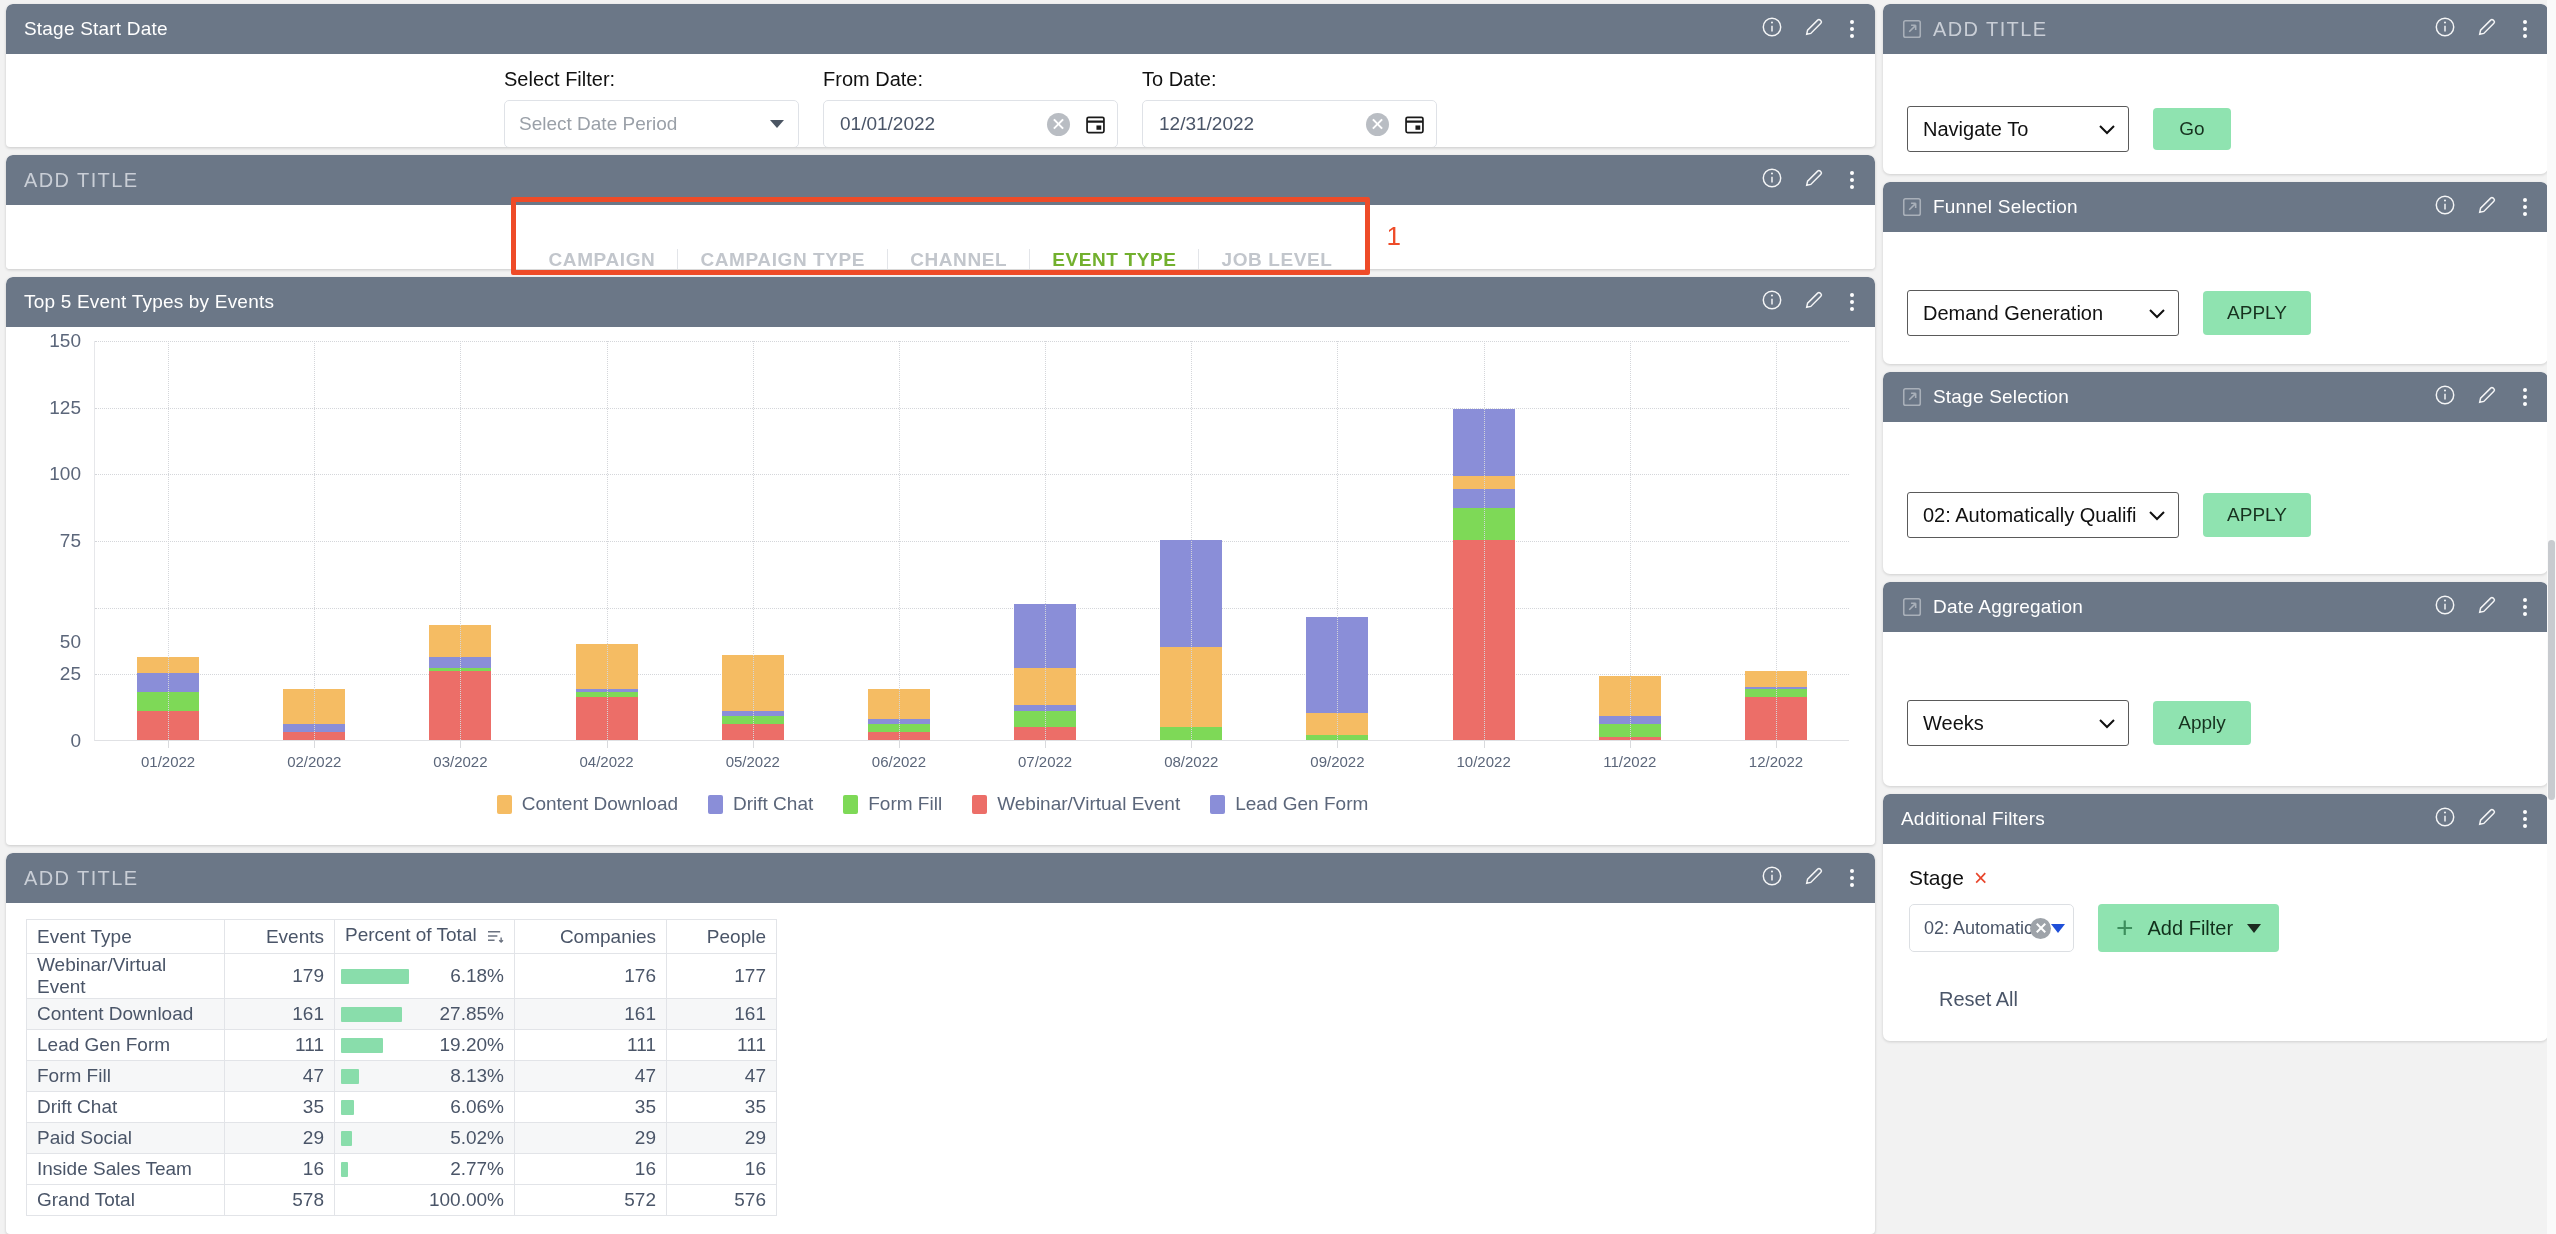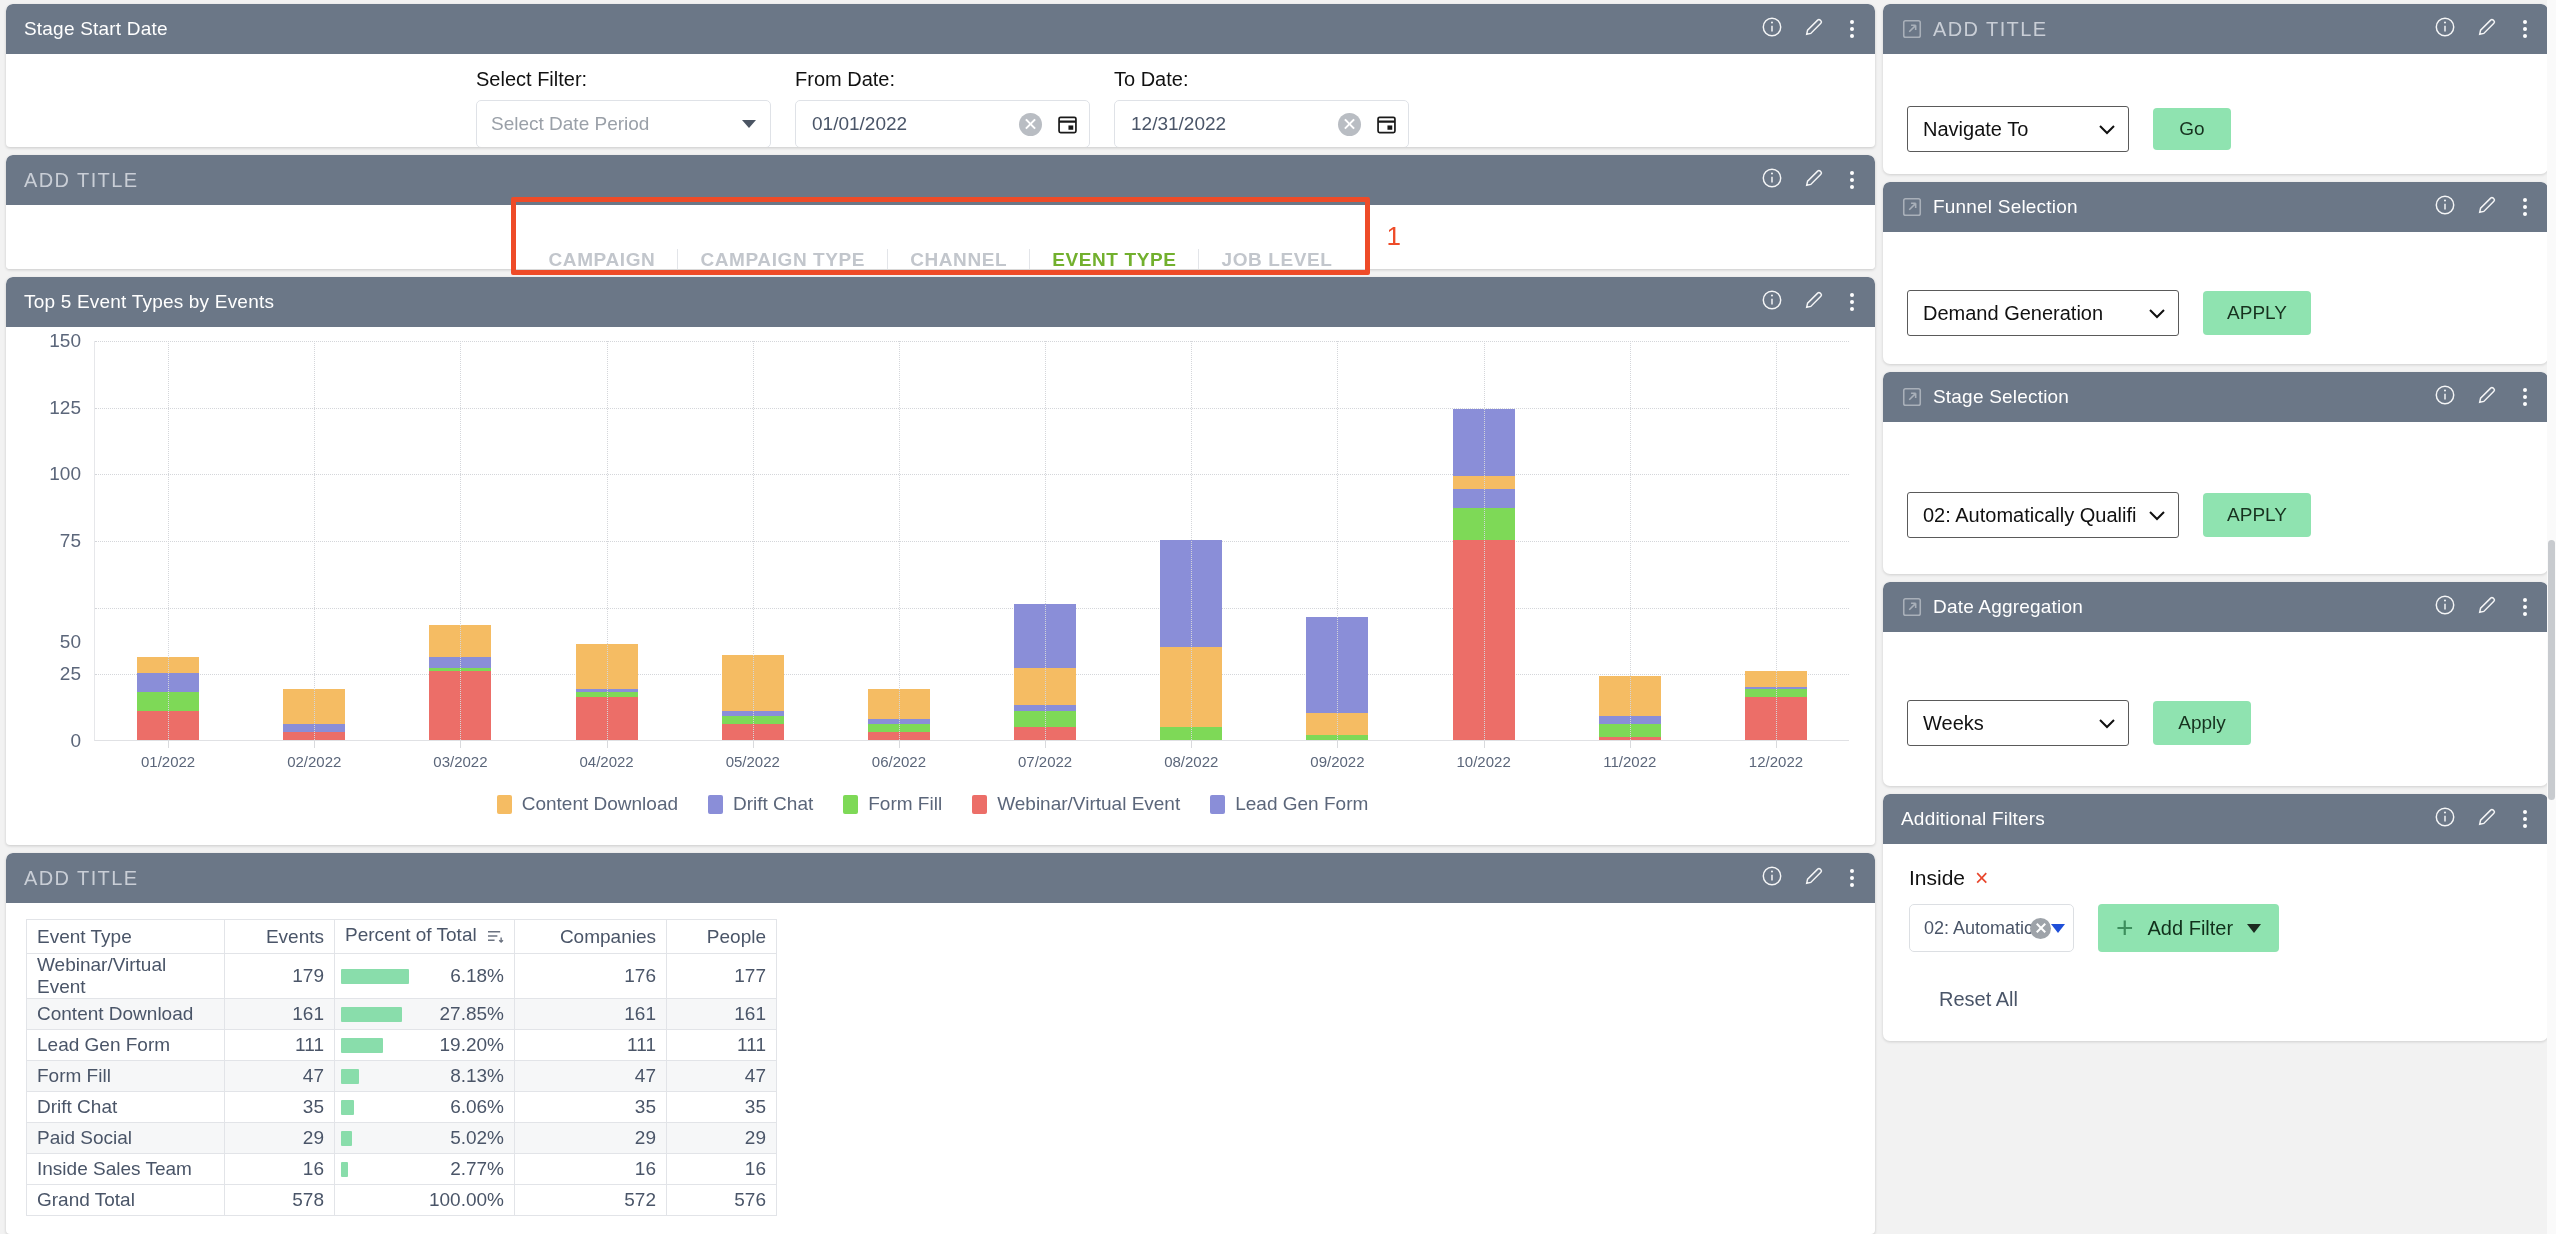--- a/index.html
+++ b/index.html
@@ -21,21 +21,21 @@
   }
   .card-hd .ttl { font-size: 19px; font-weight: 400; letter-spacing: .2px; white-space: nowrap; }
   .card-hd .ttl.muted { color: #c9ced6; letter-spacing: 1.4px; font-size: 20px; }
   .hd-icons { margin-left: auto; display: flex; align-items: center; gap: 20px; }
   .ic { opacity: .93; display: block; }
   .ic-dots { display: flex; flex-direction: column; gap: 3px; align-items: center; width: 14px; }
   .ic-dots i { width: 4px; height: 4px; border-radius: 50%; background: #fff; display: block; }
   .hd-expand { width: 22px; height: 22px; margin-right: 10px; opacity: .42; }
 
   
-  .filters-body { height: 93px; display: flex; align-items: flex-start; padding: 14px 0 0 0; }
+  .filters-body { height: 93px; display: flex; align-items: flex-start; padding: 14px 0 0 0; margin-left: 28px; }
   .fgroup { display: flex; flex-direction: column; }
   .fgroup .lbl { font-size: 20px; color: #111; font-weight: 400; margin-bottom: 9px; }
   .sel-box {
     width: 295px; height: 48px; border: 1px solid #dfe2e7; border-radius: 5px; background: #fff;
     display: flex; align-items: center; padding: 0 14px; color: #9aa0a8; font-size: 19px;
   }
   .sel-box .caret { margin-left: auto; width: 0; height: 0; border-left: 7px solid transparent; border-right: 7px solid transparent; border-top: 8px solid #4b5563; }
   .date-box {
     width: 295px; height: 48px; border: 1px solid #dfe2e7; border-radius: 5px; background: #fff;
     display: flex; align-items: center; padding: 0 10px 0 16px; color: #4a5568; font-size: 19px;
@@ -719,21 +719,21 @@
               </svg></span>
           <span class="ic-dots">
               <i></i>
               <i></i>
               <i></i>
             </span>
         </span>
       </div>
       <div class="af-body">
         <div class="af-row1">
-          <span>Inside</span>
+          <span>Stage</span>
           <span class="af-x">×</span>
         </div>
         <div class="af-row2">
           <div class="af-sel">
             <span class="t">02: Automatically Qu..</span>
             <span class="af-clear"></span>
             <span class="blue-caret"></span>
           </div>
           <div class="addf">
             <span class="plus">+</span>

